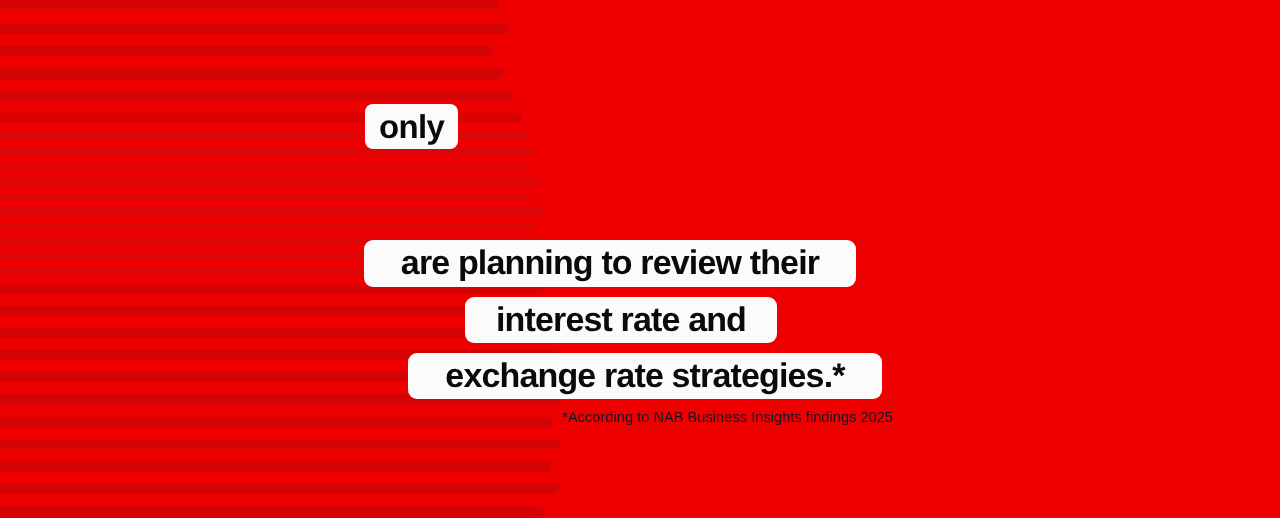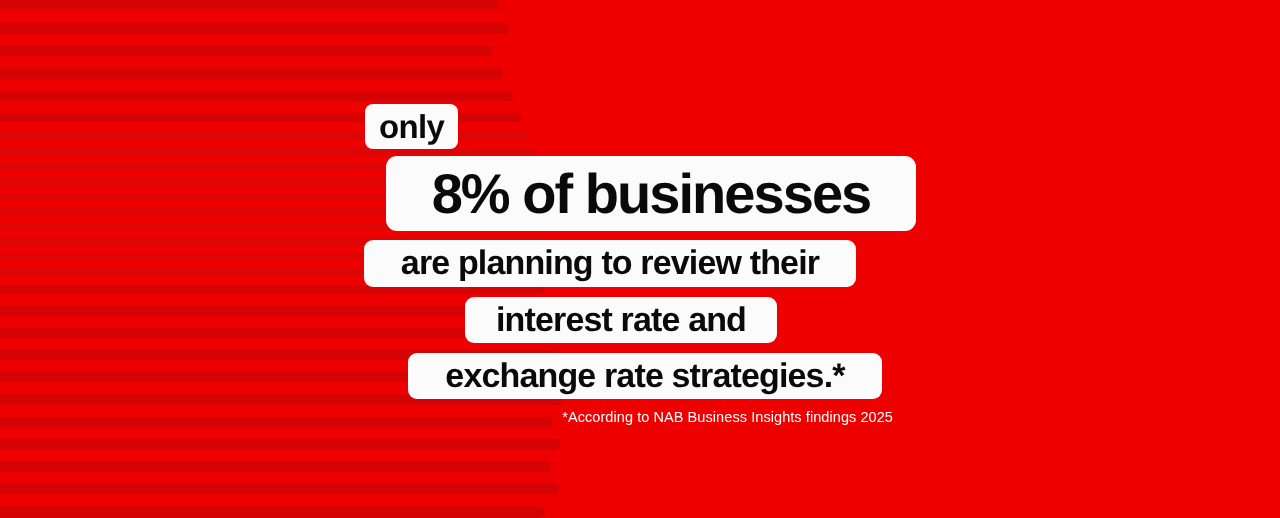--- a/index.html
+++ b/index.html
@@ -94,21 +94,21 @@
     left:408px; top:353px;
     width:474px; height:46px;
     font-size:34px;
     letter-spacing:-0.025em;
   }
 
   
   #footnote {
     position:absolute;
     right:387px; top:409px;
-    color:#ffffff;
+    color:#0f172a;
     font-family:"Liberation Sans", sans-serif;
     font-size:14.5px;
     font-weight:normal;
     letter-spacing:0.005em;
     white-space:nowrap;
     text-align:right;
   }
 </style>
 </head>
 <body>
@@ -142,21 +142,20 @@
       <div class="stripe" style="top: 439px; height: 10px; width: 574px;"></div>
       <div class="stripe" style="top: 461px; height: 11px; width: 565px;"></div>
       <div class="stripe" style="top: 484px; height: 10px; width: 573px;"></div>
       <div class="stripe" style="top: 506px; height: 12px; width: 559px;"></div>
     </div>
 
   <div id="headline">
 
     <div class="line" id="line-only">only</div>
 
-    <div class="line" id="line-stat">8% of businesses</div>
 
     <div class="line" id="line-3">are planning to review their</div>
 
     <div class="line" id="line-4">interest rate and</div>
 
     <div class="line" id="line-5">exchange rate strategies.*</div>
 
   </div>
 
   <div id="footnote">*According to NAB Business Insights findings 2025</div>

